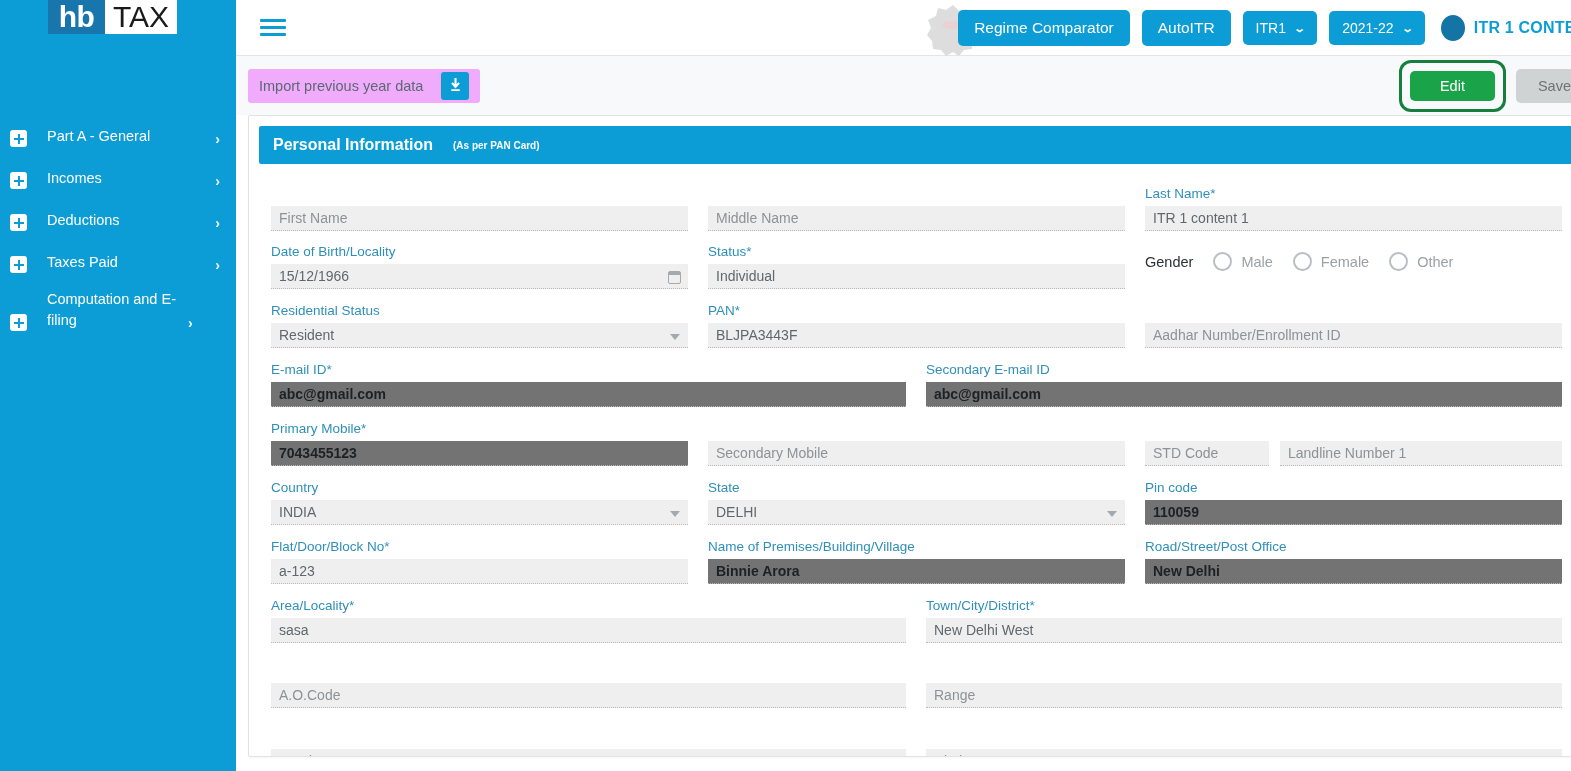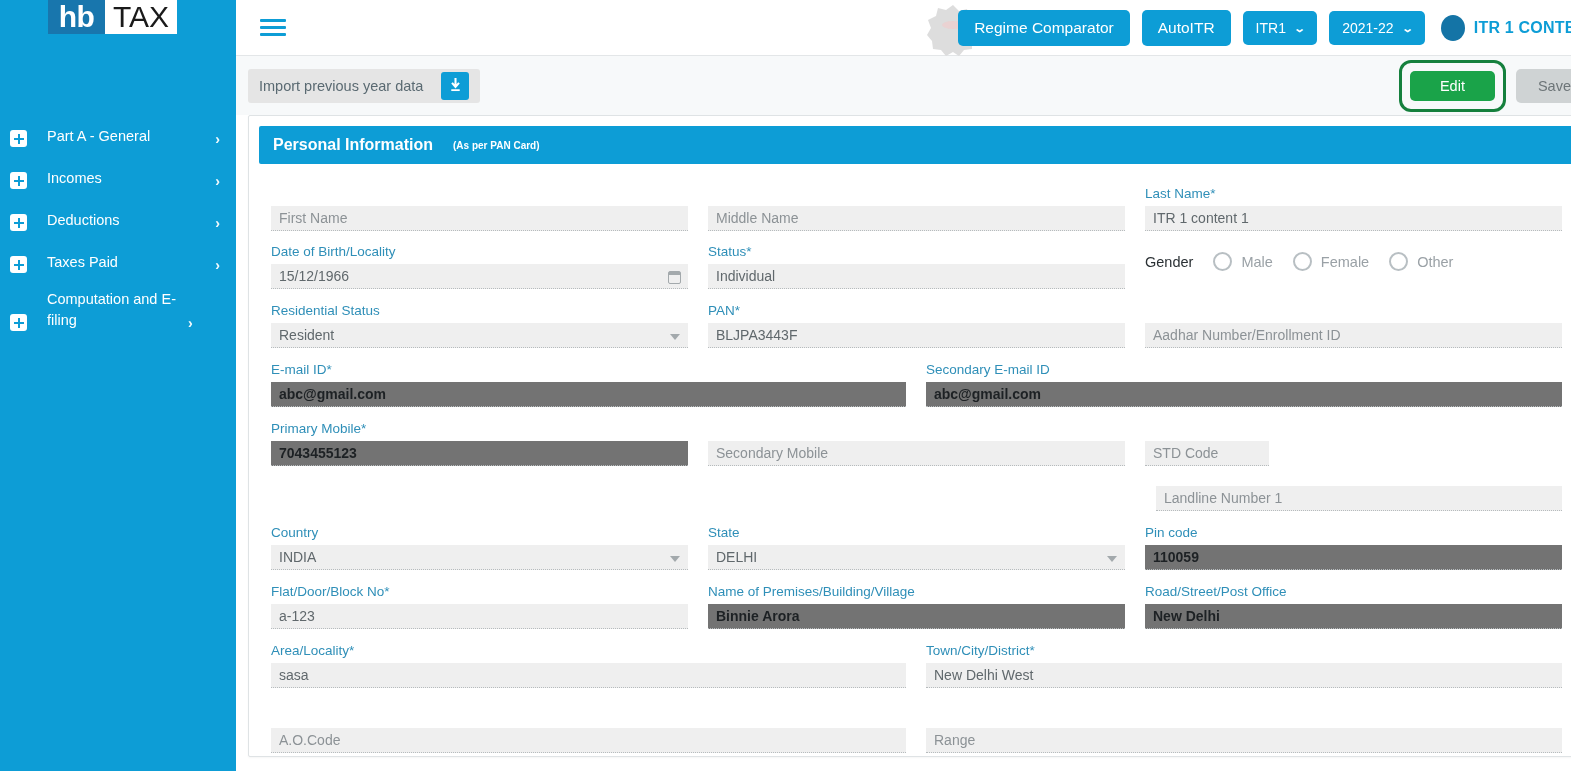--- a/index.html
+++ b/index.html
@@ -106,21 +106,21 @@
     white-space: nowrap; letter-spacing: .2px;
   }
 
   
   .toolbar {
     height: 59px; background: #f7f9fa;
     display: flex; align-items: center;
     padding: 0 20px 0 12px; position: relative;
   }
   .import-box {
-    background: #e5e5e5; border-radius: 3px;
+    background: #f0abfc; border-radius: 3px;
     display: flex; align-items: center;
     height: 34px; padding: 0 11px; gap: 18px; cursor: pointer;
   }
   .import-label { color: #5a6a72; font-size: 14.5px; }
   .dl-btn {
     width: 28px; height: 28px; background: #0d9dd6; border-radius: 3px;
     display: flex; align-items: center; justify-content: center;
     cursor: pointer;
   }
   .toolbar-right {
@@ -198,21 +198,21 @@
   .gender-row { display: flex; align-items: center; gap: 0; padding-top: 22px; }
   .gender-label { font-size: 14.5px; color: #2b3135; margin-right: 20px; font-weight: 400; }
   .radio-opt { display: flex; align-items: center; margin-right: 20px; cursor: pointer; }
   .radio {
     width: 19px; height: 19px; border-radius: 50%;
     border: 2px solid #b8bfc3; margin-right: 9px;
   }
   .radio-text { font-size: 14.5px; color: #9aa1a6; }
 
   
-  .split { display: flex; flex-direction: column; }
+  .split { display: flex; }
 </style>
 </head>
 <body>
 
 <div id="app">
 
   <aside class="sidebar">
     <div class="logo-wrap">
       <div class="logo-hb">hb</div>
       <div class="logo-tax">TAX</div>

